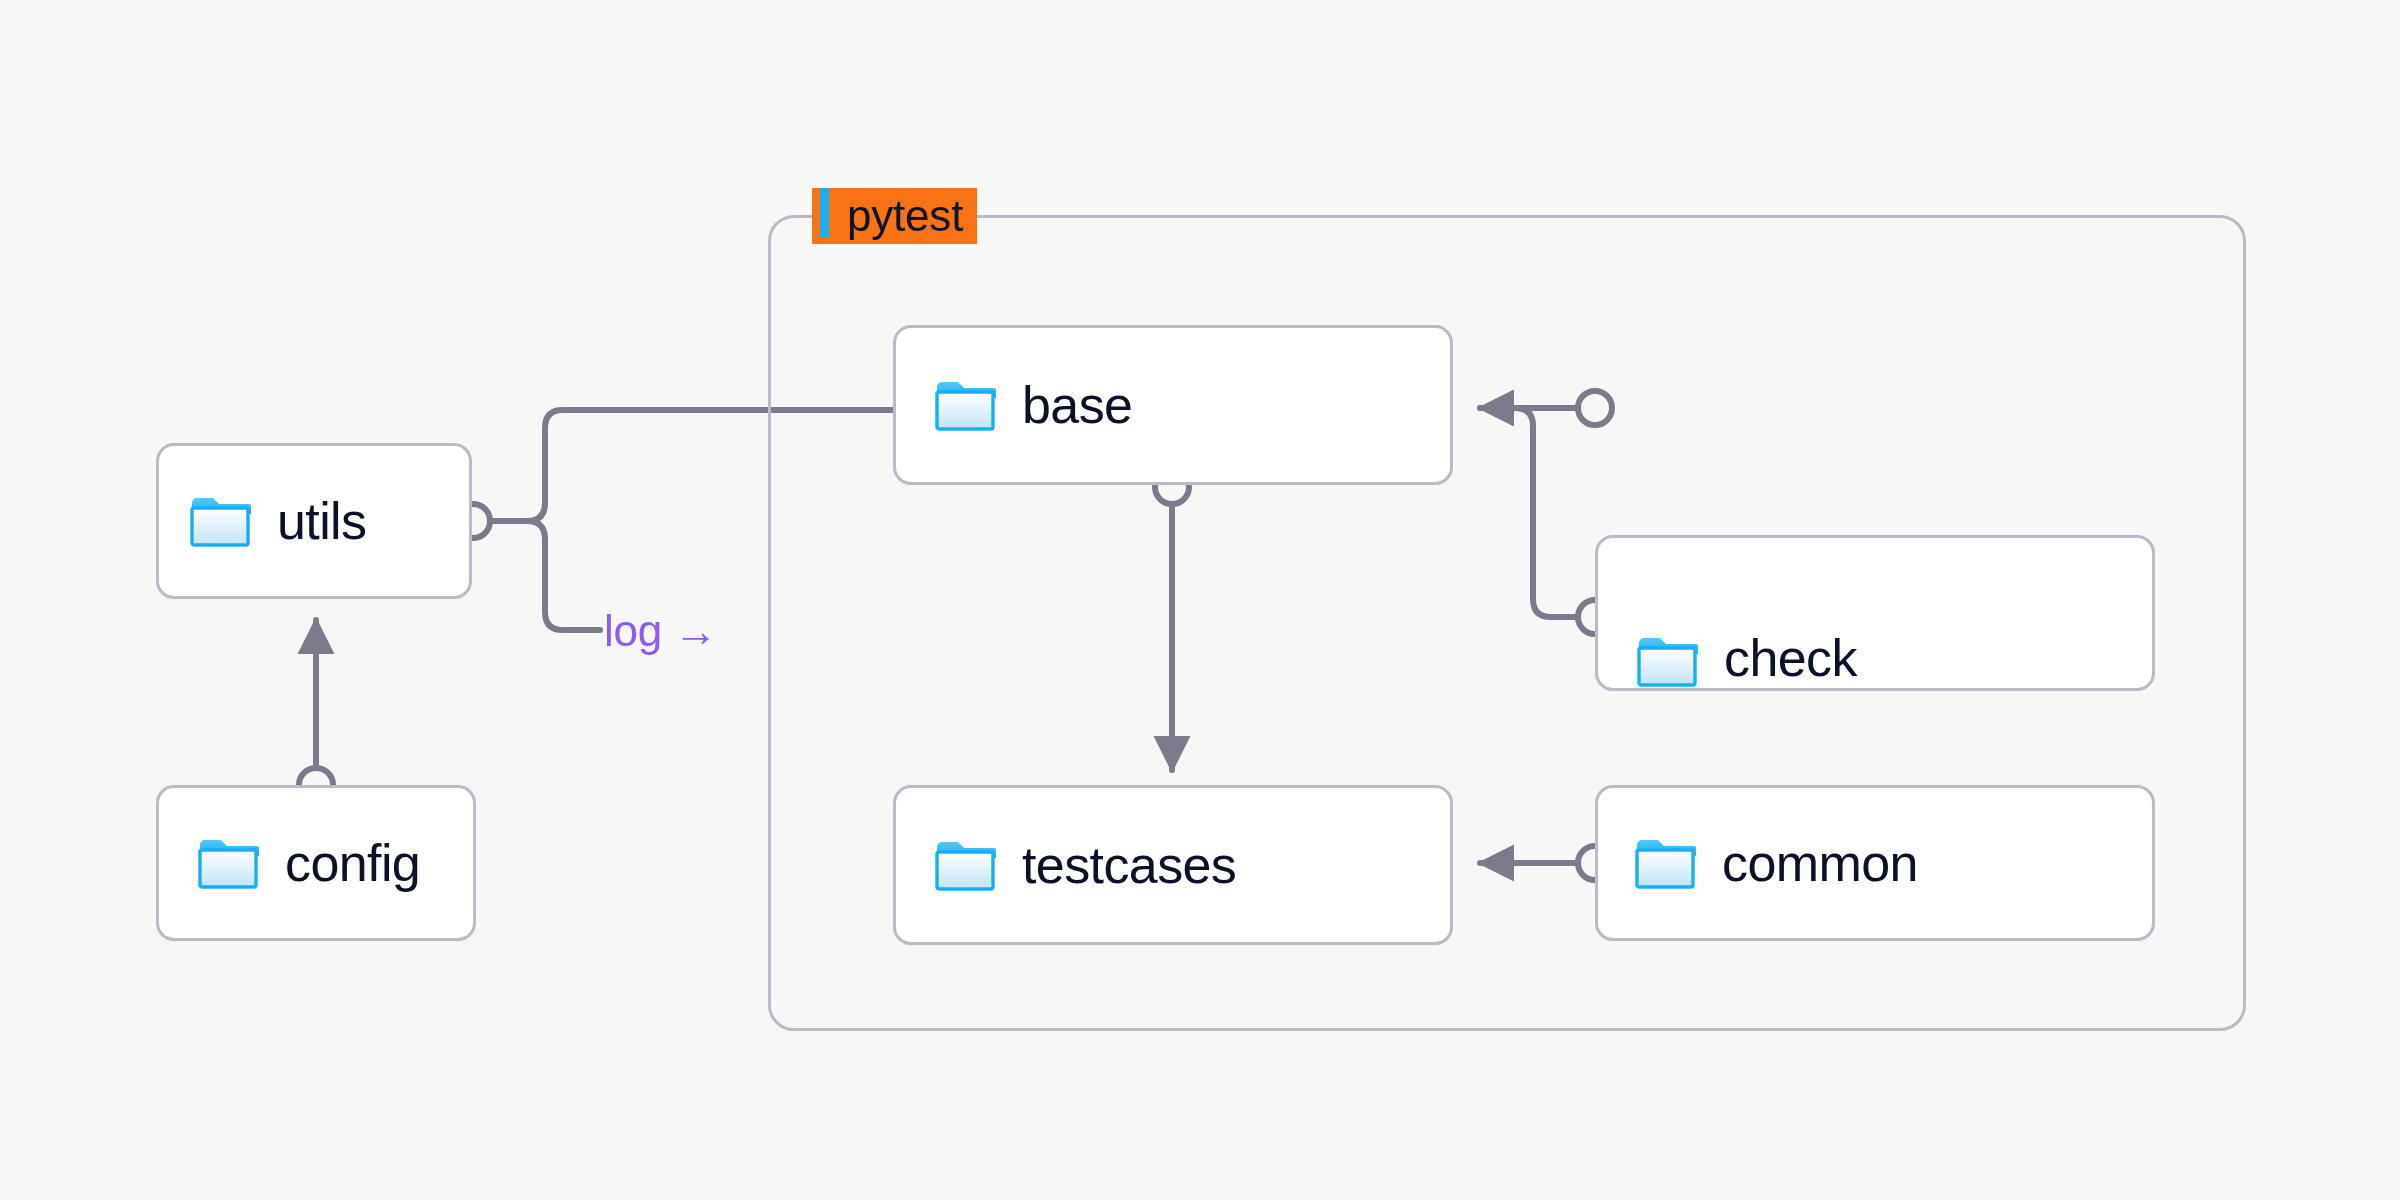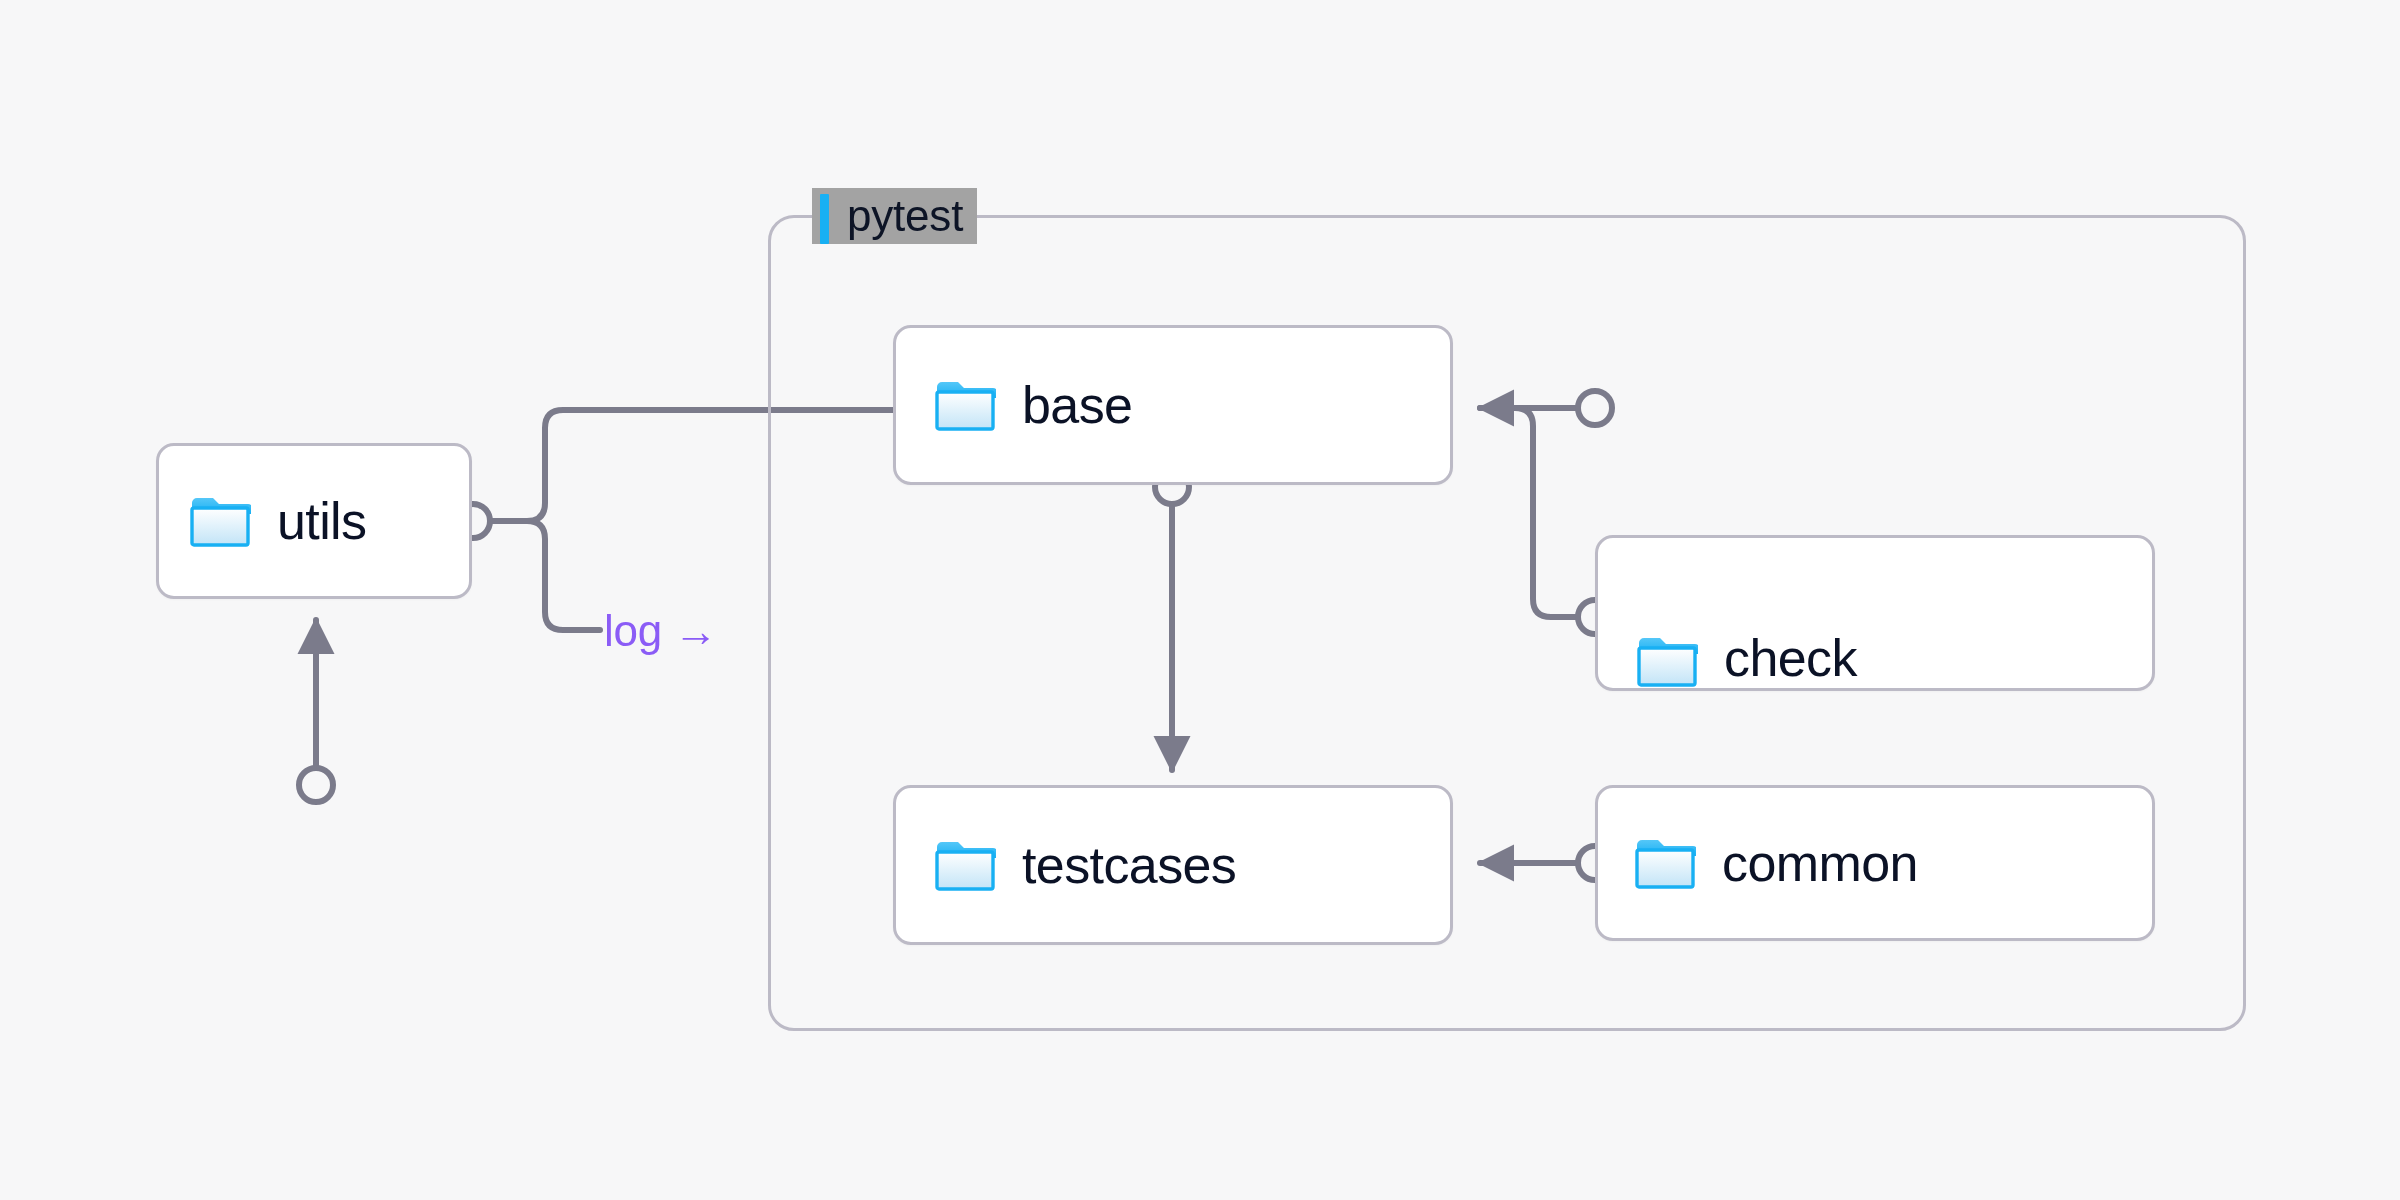--- a/index.html
+++ b/index.html
@@ -27,23 +27,23 @@
   .group-box {
     position: absolute;
     border: 3px solid #bcbac6;
     border-radius: 26px;
     background: transparent;
     box-sizing: border-box;
   }
   .group-label {
     position: absolute;
     display: flex;
-    align-items: flex-end;
+    align-items: flex-start;
     gap: 18px;
-    background: #a3a3a3;
+    background: #f97316;
     padding: 0 14px 0 8px;
     height: 56px;
     line-height: 56px;
   }
   .group-accent {
     width: 9px;
     height: 50px;
     background: #18b0f3;
     border-radius: 1px;
     flex: 0 0 auto;
@@ -152,20 +152,29 @@
   <div class="node" style="left:156px; top:443px; width:316px; height:156px;padding-left:30px;">
     <span class="folder">
       <svg width="62" height="54" viewBox="0 0 62 54" xmlns="http://www.w3.org/2000/svg">
         <path d="M3 9 a5 5 0 0 1 5-5 h16 l6 6 h29 a5 5 0 0 1 5 5 v5 H3 z" fill="url(#folderTab)"></path>
         <rect x="3" y="14" width="56" height="37" rx="2" fill="url(#folderGrad)" stroke="#18b0f3" stroke-width="3.4"></rect>
       </svg>
     </span>
     <span class="node-label">utils</span>
   </div>
 
+  <div class="node" style="left:156px; top:785px; width:320px; height:156px;">
+    <span class="folder">
+      <svg width="62" height="54" viewBox="0 0 62 54" xmlns="http://www.w3.org/2000/svg">
+        <path d="M3 9 a5 5 0 0 1 5-5 h16 l6 6 h29 a5 5 0 0 1 5 5 v5 H3 z" fill="url(#folderTab)"></path>
+        <rect x="3" y="14" width="56" height="37" rx="2" fill="url(#folderGrad)" stroke="#18b0f3" stroke-width="3.4"></rect>
+      </svg>
+    </span>
+    <span class="node-label">config</span>
+  </div>
 
   <div class="node" style="left:893px; top:325px; width:560px; height:160px;">
     <span class="folder">
       <svg width="62" height="54" viewBox="0 0 62 54" xmlns="http://www.w3.org/2000/svg">
         <path d="M3 9 a5 5 0 0 1 5-5 h16 l6 6 h29 a5 5 0 0 1 5 5 v5 H3 z" fill="url(#folderTab)"></path>
         <rect x="3" y="14" width="56" height="37" rx="2" fill="url(#folderGrad)" stroke="#18b0f3" stroke-width="3.4"></rect>
       </svg>
     </span>
     <span class="node-label">base</span>
   </div>

